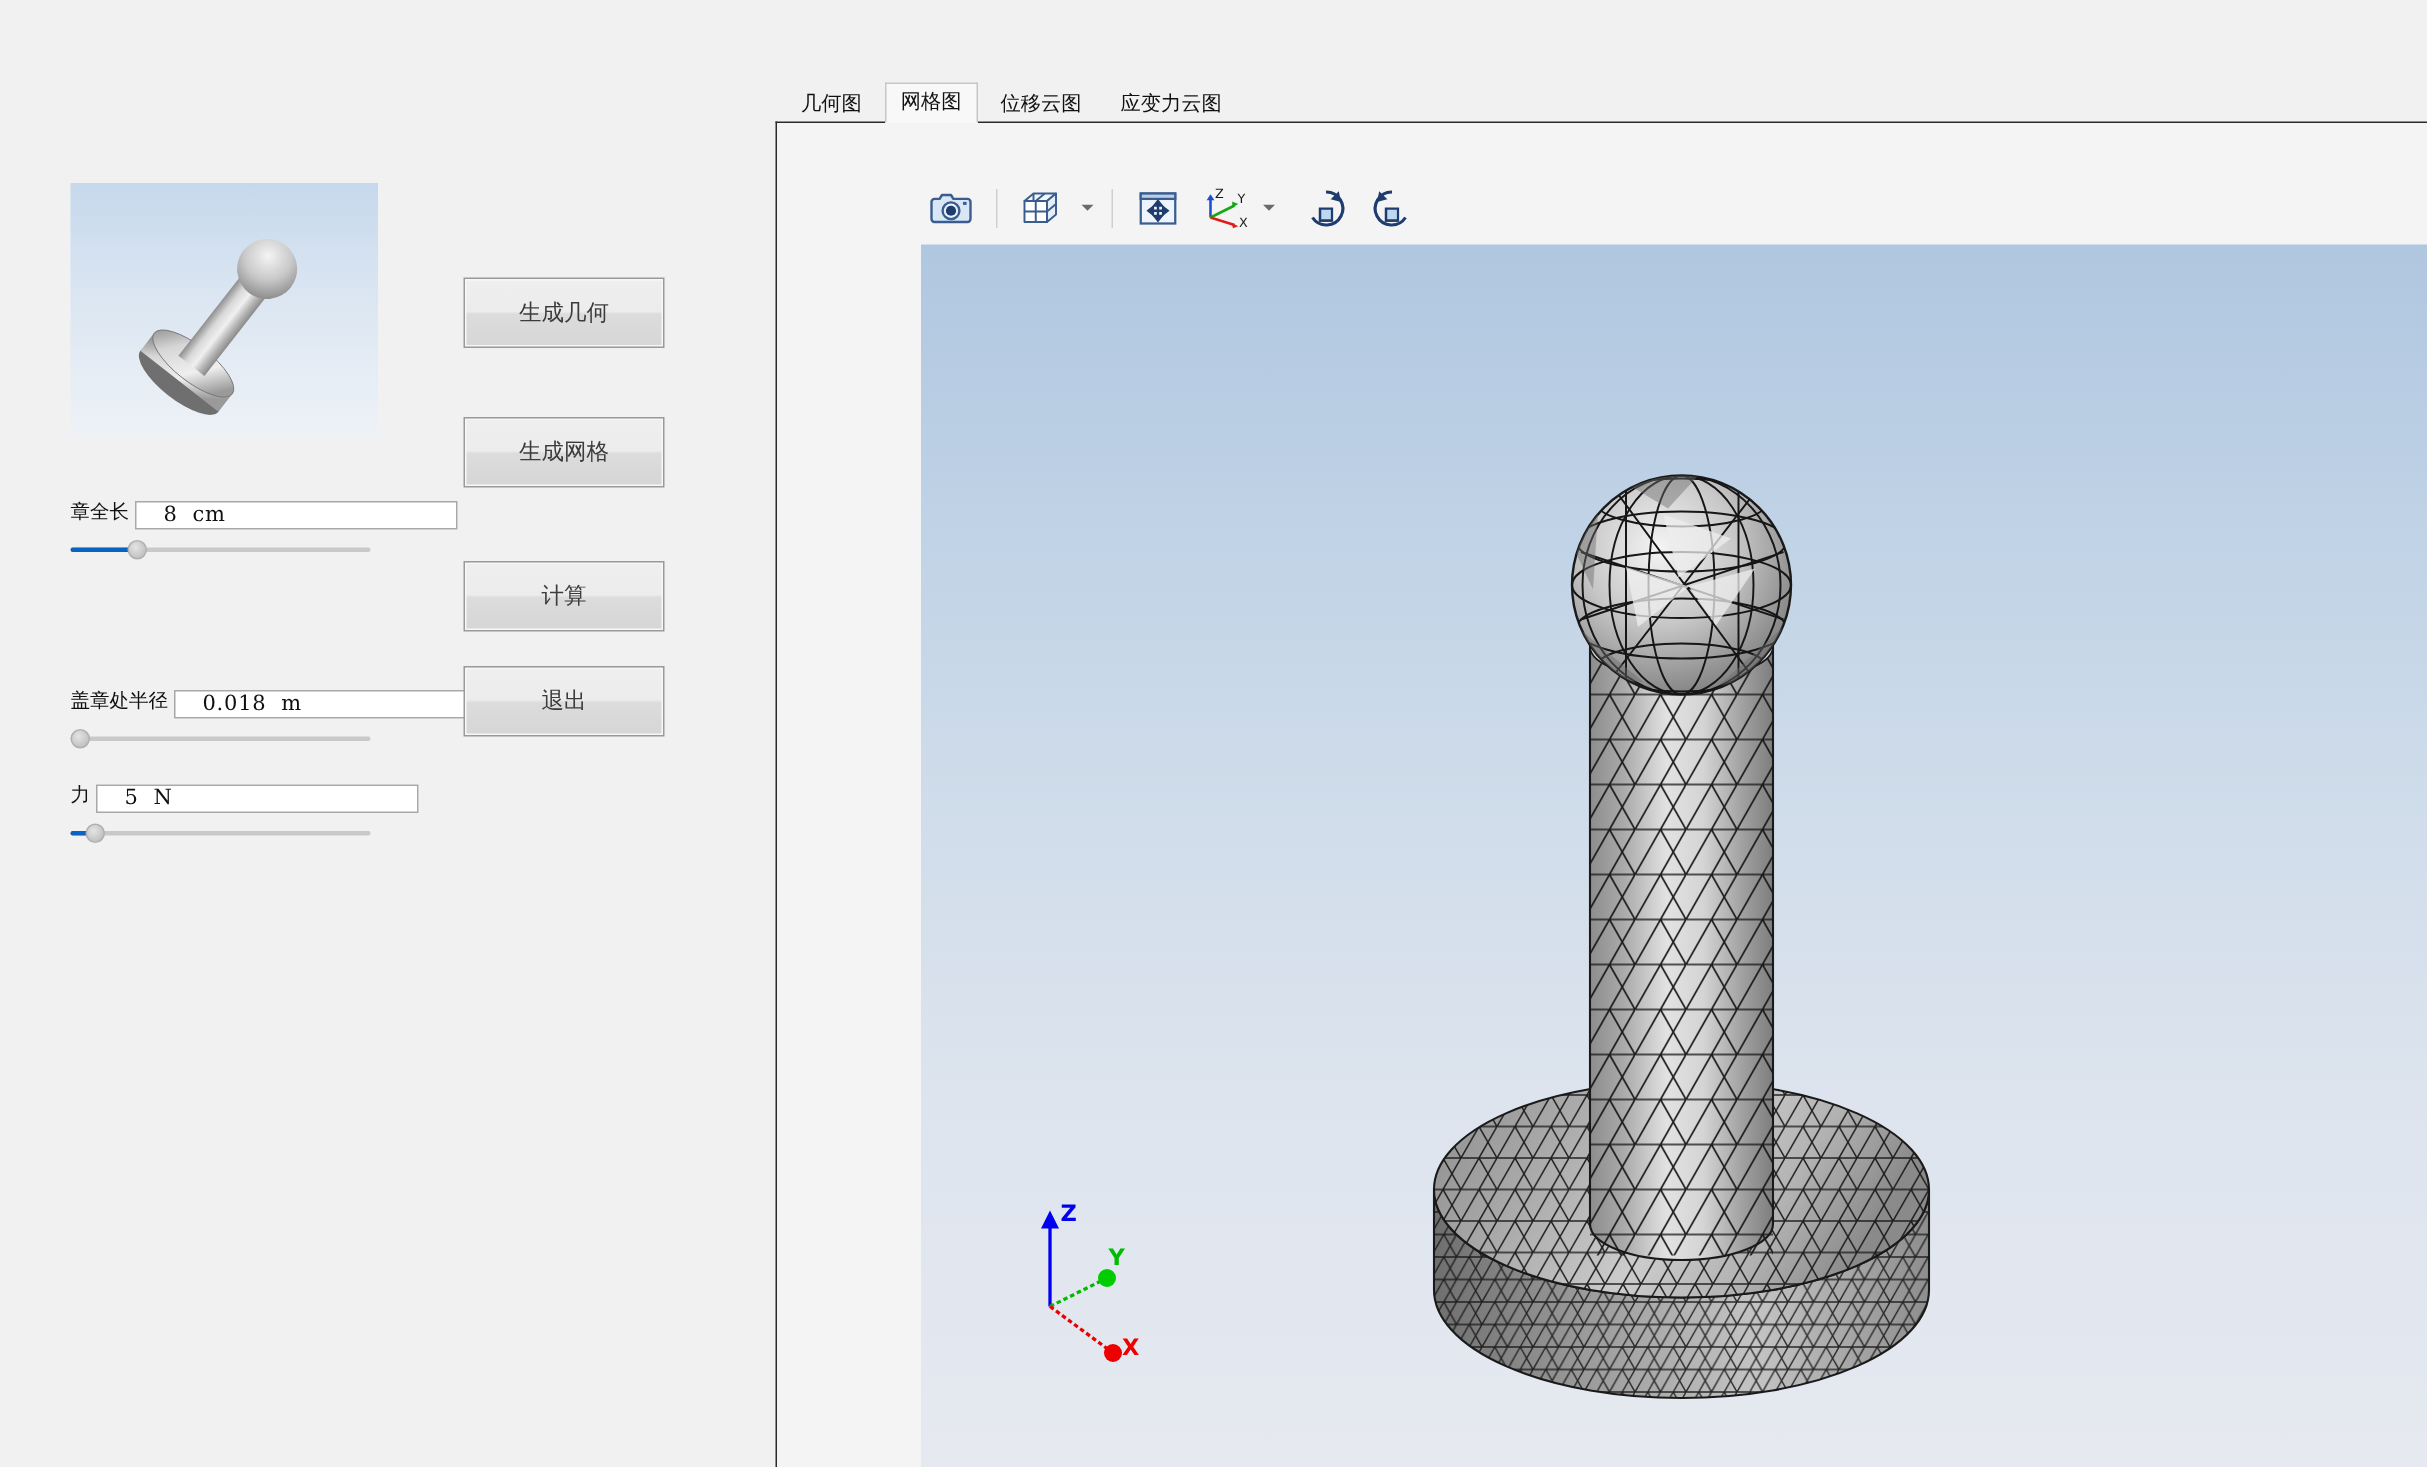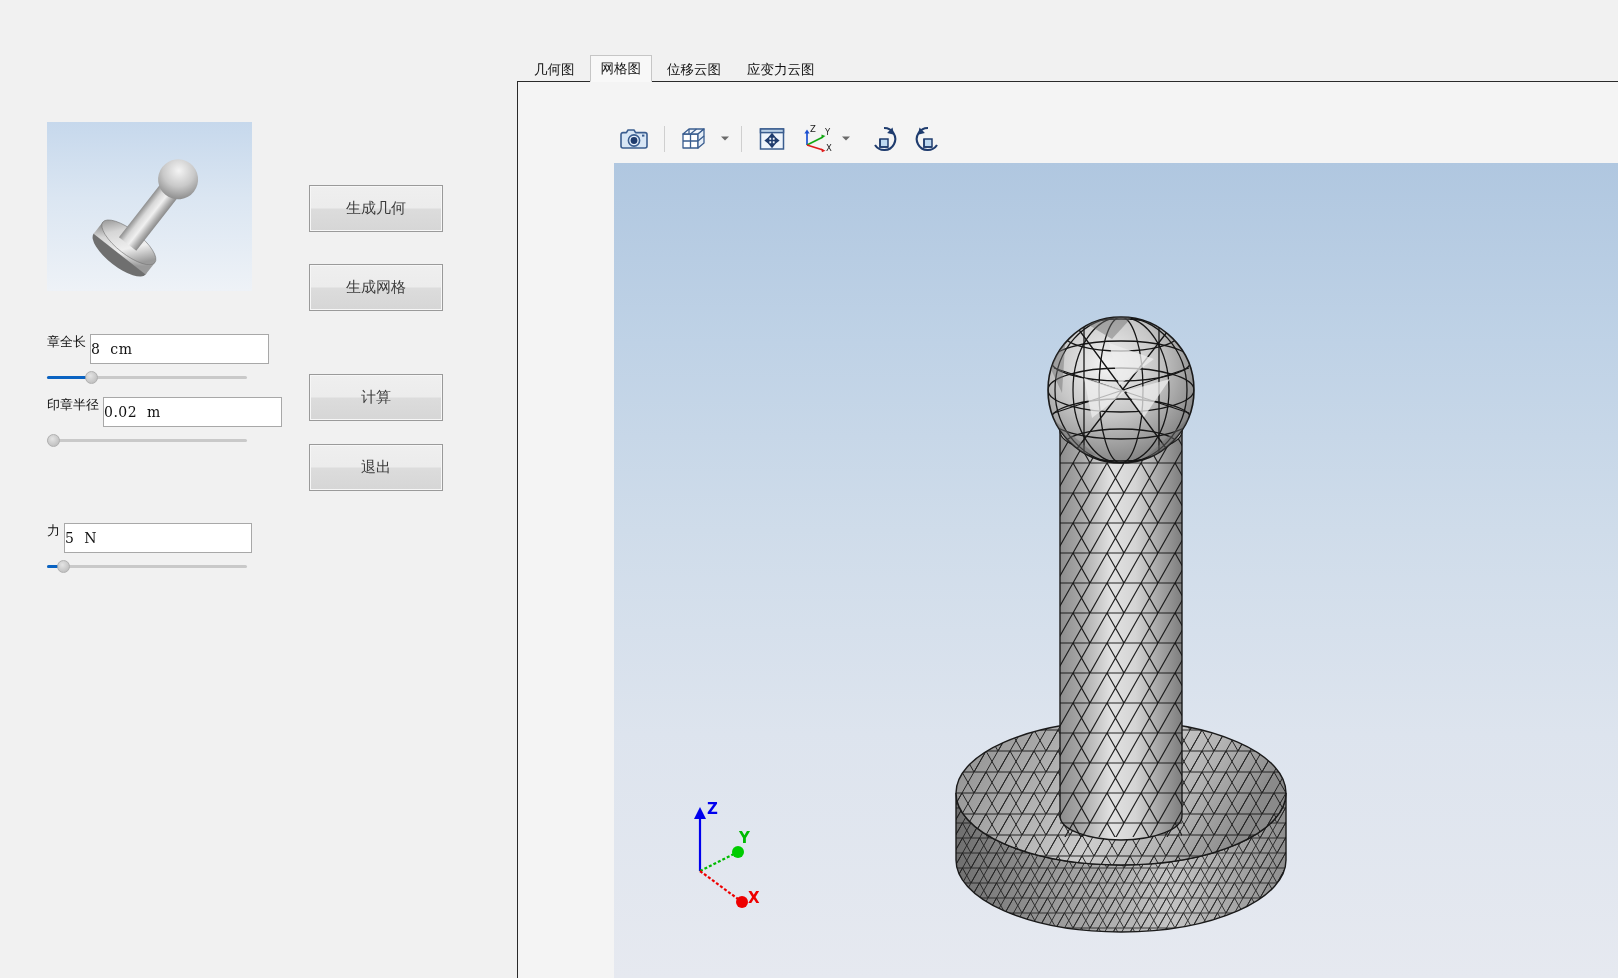--- a/index.html
+++ b/index.html
@@ -40,27 +40,27 @@
   .param-line { display: flex; gap: 4px; }
   .param-label {
     font-family: "DejaVu Sans", sans-serif;
     font-size: 13px;
     color: #101010;
     white-space: nowrap;
     line-height: 16px;
   }
   .param-input {
     flex: 1 1 auto;
-    height: 30px;
+    height: 19px;
     border: 1px solid #a8a8a8;
     background: #ffffff;
     font-family: "DejaVu Serif", serif;
     font-size: 14px;
     color: #101010;
-    padding: 0 0;
+    padding: 0 18px;
     line-height: 19px;
     box-sizing: border-box;
     outline: none;
     letter-spacing: 0.5px;
   }
   .slider {
     position: relative;
     margin-top: 6px;
     height: 14px;
     width: 200px;
@@ -242,46 +242,46 @@
       <span class="param-label">章全长</span>
       <input class="param-input" type="text" value="8  cm" style="">
     </div>
     <div class="slider">
       <div class="slider-track"></div>
       <div class="slider-fill" style="width:22%"></div>
       <div class="slider-thumb" style="left:22%"></div>
     </div>
   </div>
 
-  <div class="param-row" style="top:397px;">
+
+  <div class="param-row" style="top:460px;">
     <div class="param-line">
-      <span class="param-label">印章半径</span>
-      <input class="param-input" type="text" value="0.02  m" style="">
+      <span class="param-label">盖章处半径</span>
+      <input class="param-input" type="text" value="0.018  m" style="">
     </div>
     <div class="slider">
       <div class="slider-track"></div>
       <div class="slider-thumb" style="left:3%"></div>
     </div>
   </div>
-
 
   <div class="param-row" style="top:523px;">
     <div class="param-line">
       <span class="param-label">力</span>
       <input class="param-input" type="text" value="5  N" style="">
     </div>
     <div class="slider">
       <div class="slider-track"></div>
       <div class="slider-fill" style="width:8%"></div>
       <div class="slider-thumb" style="left:8%"></div>
     </div>
   </div>
 
   <div class="action-btn" style="top:185px;">生成几何</div>
-  <div class="action-btn" style="top:264px;">生成网格</div>
+  <div class="action-btn" style="top:278px;">生成网格</div>
   <div class="action-btn" style="top:374px;">计算</div>
   <div class="action-btn" style="top:444px;text-align:right;">退出</div>
 </div>
 
 <div id="tab-area">
 
   <div id="tab-strip">
     <div class="tab">几何图</div>
     <div class="tab active">网格图</div>
     <div class="tab">位移云图</div>

